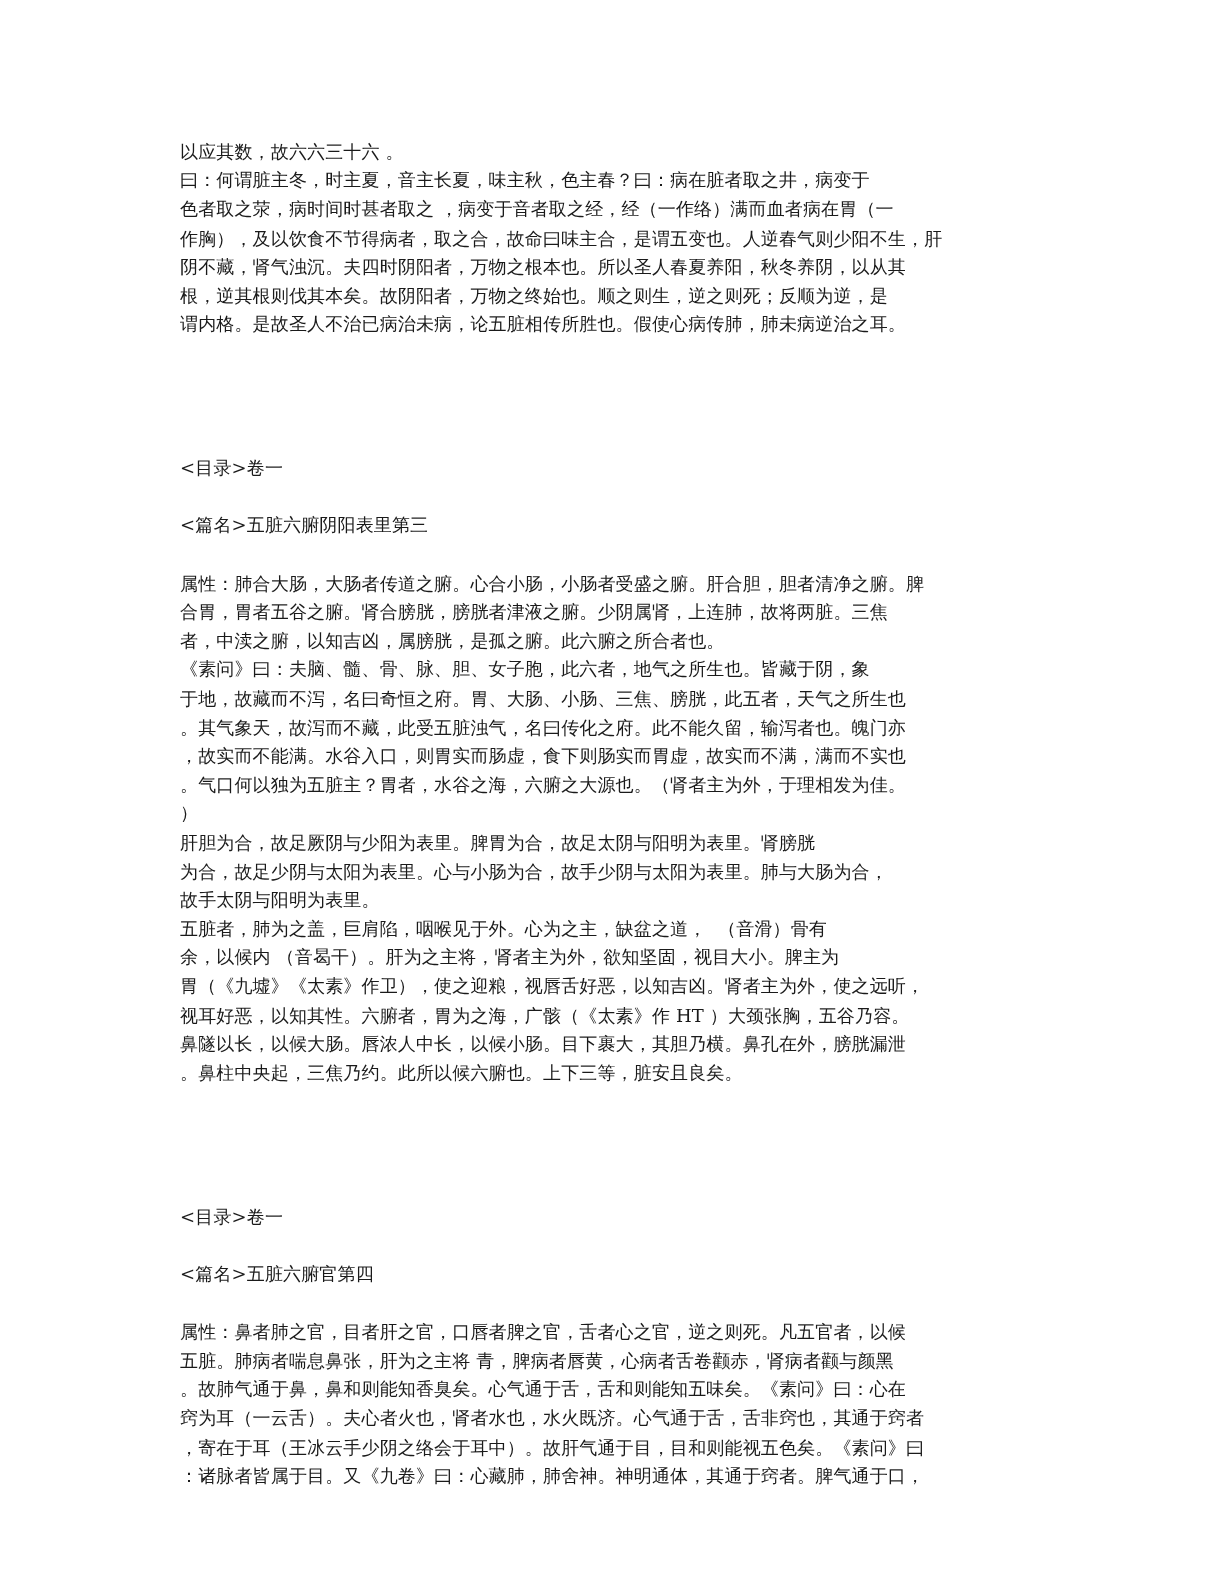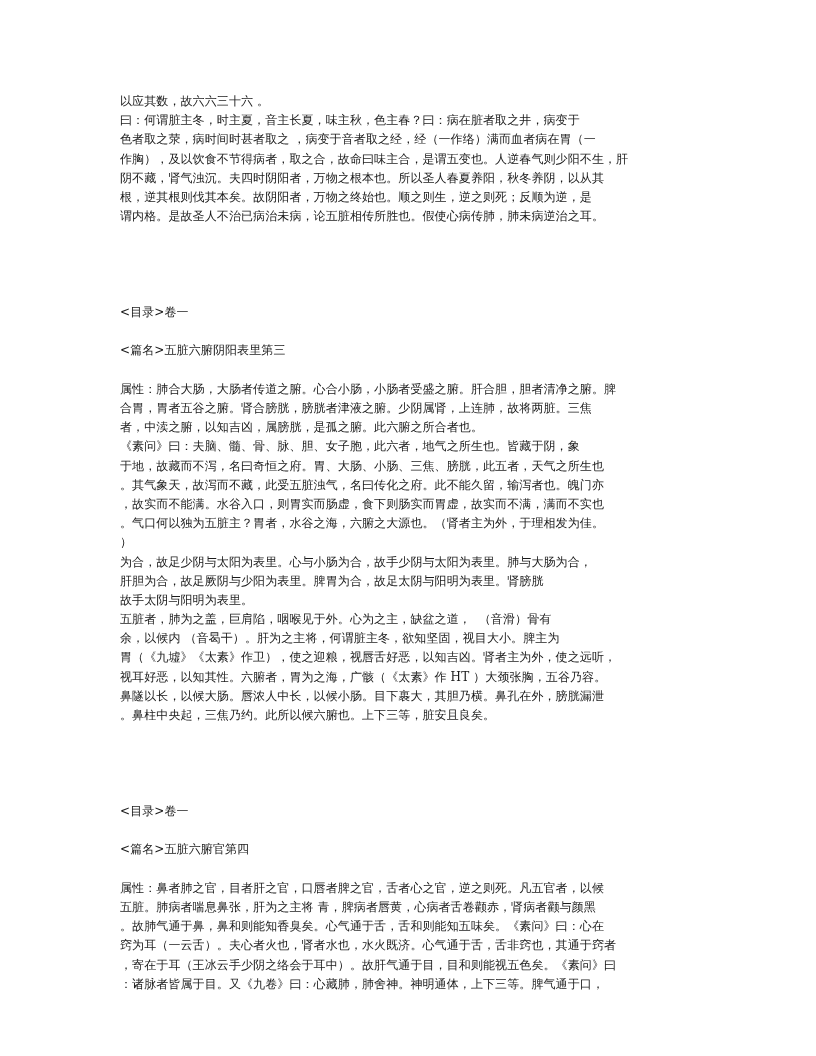--- a/index.html
+++ b/index.html
@@ -59,39 +59,39 @@
     <div class="blank"></div>
     <div class="line">属性：肺合大肠，大肠者传道之腑。心合小肠，小肠者受盛之腑。肝合胆，胆者清净之腑。脾</div>
     <div class="line">合胃，胃者五谷之腑。肾合膀胱，膀胱者津液之腑。少阴属肾，上连肺，故将两脏。三焦</div>
     <div class="line">者，中渎之腑，以知吉凶，属膀胱，是孤之腑。此六腑之所合者也。</div>
     <div class="line">《素问》曰：夫脑、髓、骨、脉、胆、女子胞，此六者，地气之所生也。皆藏于阴，象</div>
     <div class="line">于地，故藏而不泻，名曰奇恒之府。胃、大肠、小肠、三焦、膀胱，此五者，天气之所生也</div>
     <div class="line">。其气象天，故泻而不藏，此受五脏浊气，名曰传化之府。此不能久留，输泻者也。魄门亦</div>
     <div class="line">，故实而不能满。水谷入口，则胃实而肠虚，食下则肠实而胃虚，故实而不满，满而不实也</div>
     <div class="line">。气口何以独为五脏主？胃者，水谷之海，六腑之大源也。（肾者主为外，于理相发为佳。</div>
     <div class="line">）</div>
+    <div class="line">肝胆为合，故足厥阴与少阳为表里。脾胃为合，故足太阴与阳明为表里。肾膀胱</div>
     <div class="line">为合，故足少阴与太阳为表里。心与小肠为合，故手少阴与太阳为表里。肺与大肠为合，</div>
-    <div class="line">肝胆为合，故足厥阴与少阳为表里。脾胃为合，故足太阴与阳明为表里。肾膀胱</div>
     <div class="line">故手太阴与阳明为表里。</div>
     <div class="line">五脏者，肺为之盖，巨肩陷，咽喉见于外。心为之主，缺盆之道，  （音滑）骨有</div>
-    <div class="line">余，以候内 （音曷干）。肝为之主将，何谓脏主冬，欲知坚固，视目大小。脾主为</div>
+    <div class="line">余，以候内 （音曷干）。肝为之主将，肾者主为外，欲知坚固，视目大小。脾主为</div>
     <div class="line">胃（《九墟》《太素》作卫），使之迎粮，视唇舌好恶，以知吉凶。肾者主为外，使之远听，</div>
     <div class="line">视耳好恶，以知其性。六腑者，胃为之海，广骸（《太素》作 HT ）大颈张胸，五谷乃容。</div>
     <div class="line">鼻隧以长，以候大肠。唇浓人中长，以候小肠。目下裹大，其胆乃横。鼻孔在外，膀胱漏泄</div>
     <div class="line">。鼻柱中央起，三焦乃约。此所以候六腑也。上下三等，脏安且良矣。</div>
   </div>
 
   <div class="gap-large"></div>
 
   <div>
     <div class="line">&lt;目录&gt;卷一</div>
     <div class="blank"></div>
     <div class="line">&lt;篇名&gt;五脏六腑官第四</div>
     <div class="blank"></div>
     <div class="line">属性：鼻者肺之官，目者肝之官，口唇者脾之官，舌者心之官，逆之则死。凡五官者，以候</div>
     <div class="line">五脏。肺病者喘息鼻张，肝为之主将 青，脾病者唇黄，心病者舌卷颧赤，肾病者颧与颜黑</div>
     <div class="line">。故肺气通于鼻，鼻和则能知香臭矣。心气通于舌，舌和则能知五味矣。《素问》曰：心在</div>
     <div class="line">窍为耳（一云舌）。夫心者火也，肾者水也，水火既济。心气通于舌，舌非窍也，其通于窍者</div>
     <div class="line">，寄在于耳（王冰云手少阴之络会于耳中）。故肝气通于目，目和则能视五色矣。《素问》曰</div>
-    <div class="line">：诸脉者皆属于目。又《九卷》曰：心藏肺，肺舍神。神明通体，上下三等。脾气通于口，</div>
+    <div class="line">：诸脉者皆属于目。又《九卷》曰：心藏肺，肺舍神。神明通体，其通于窍者。脾气通于口，</div>
   </div>
 
 </div>
 
 </body></html>

